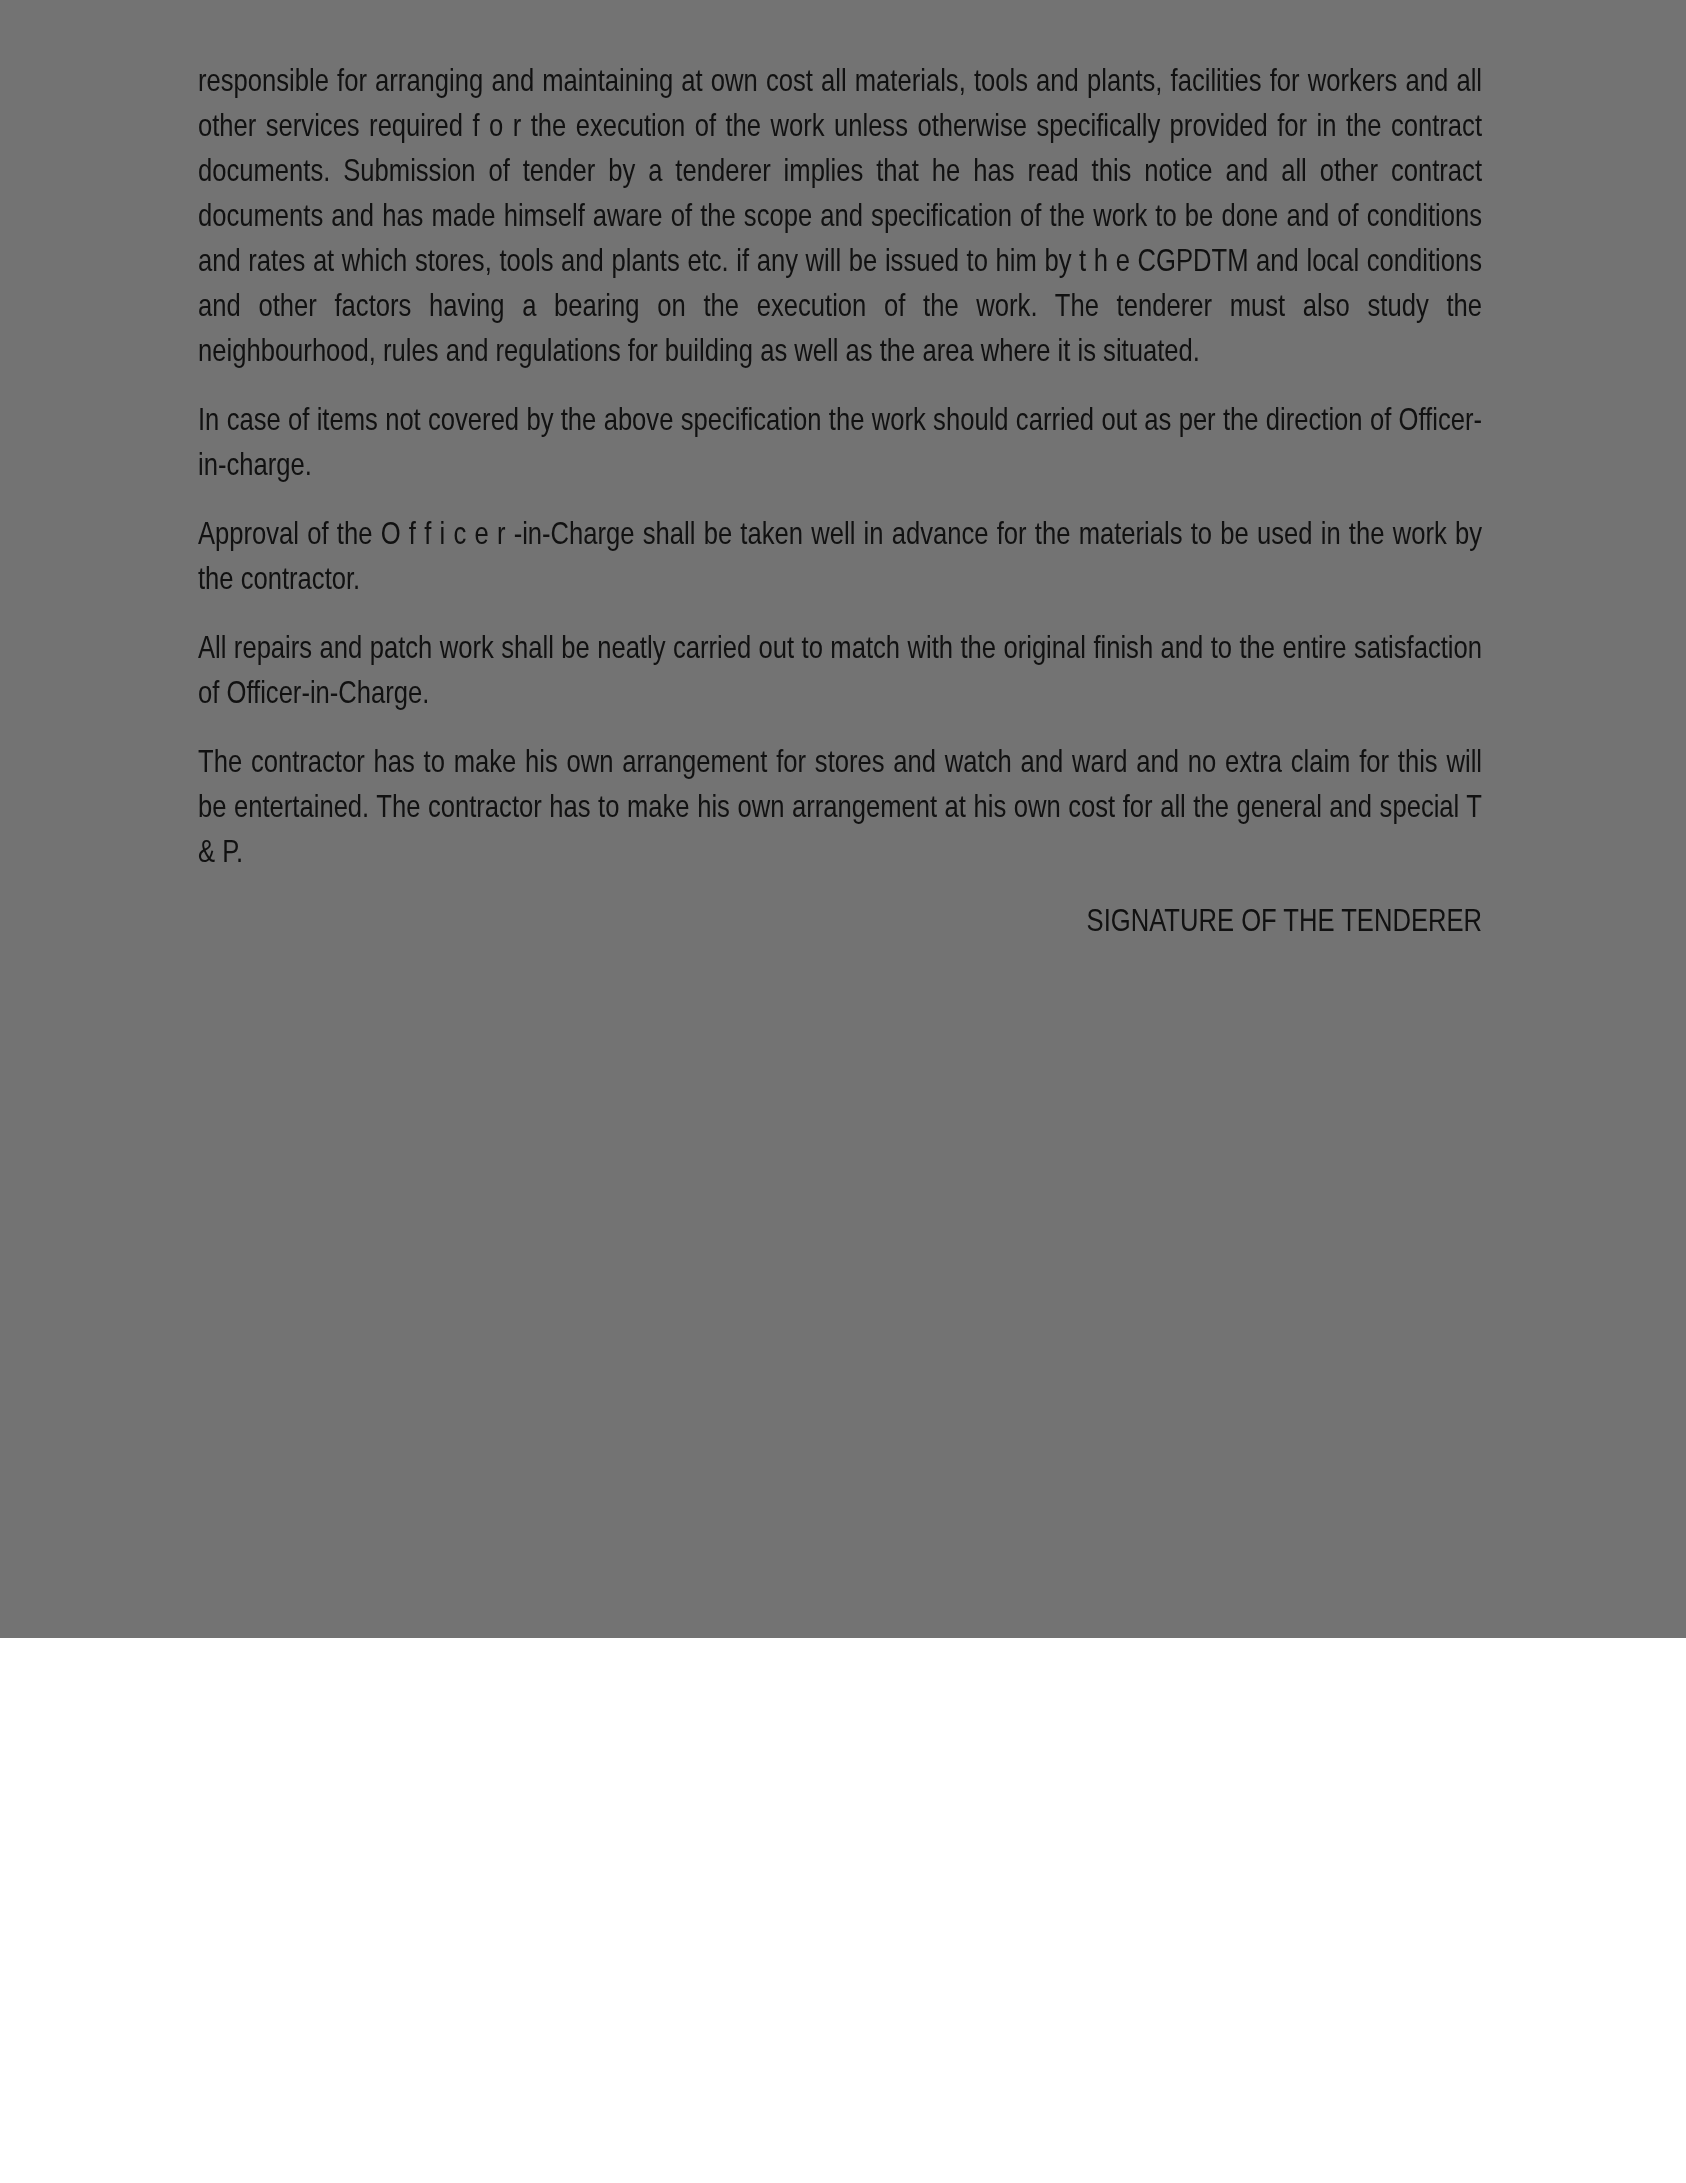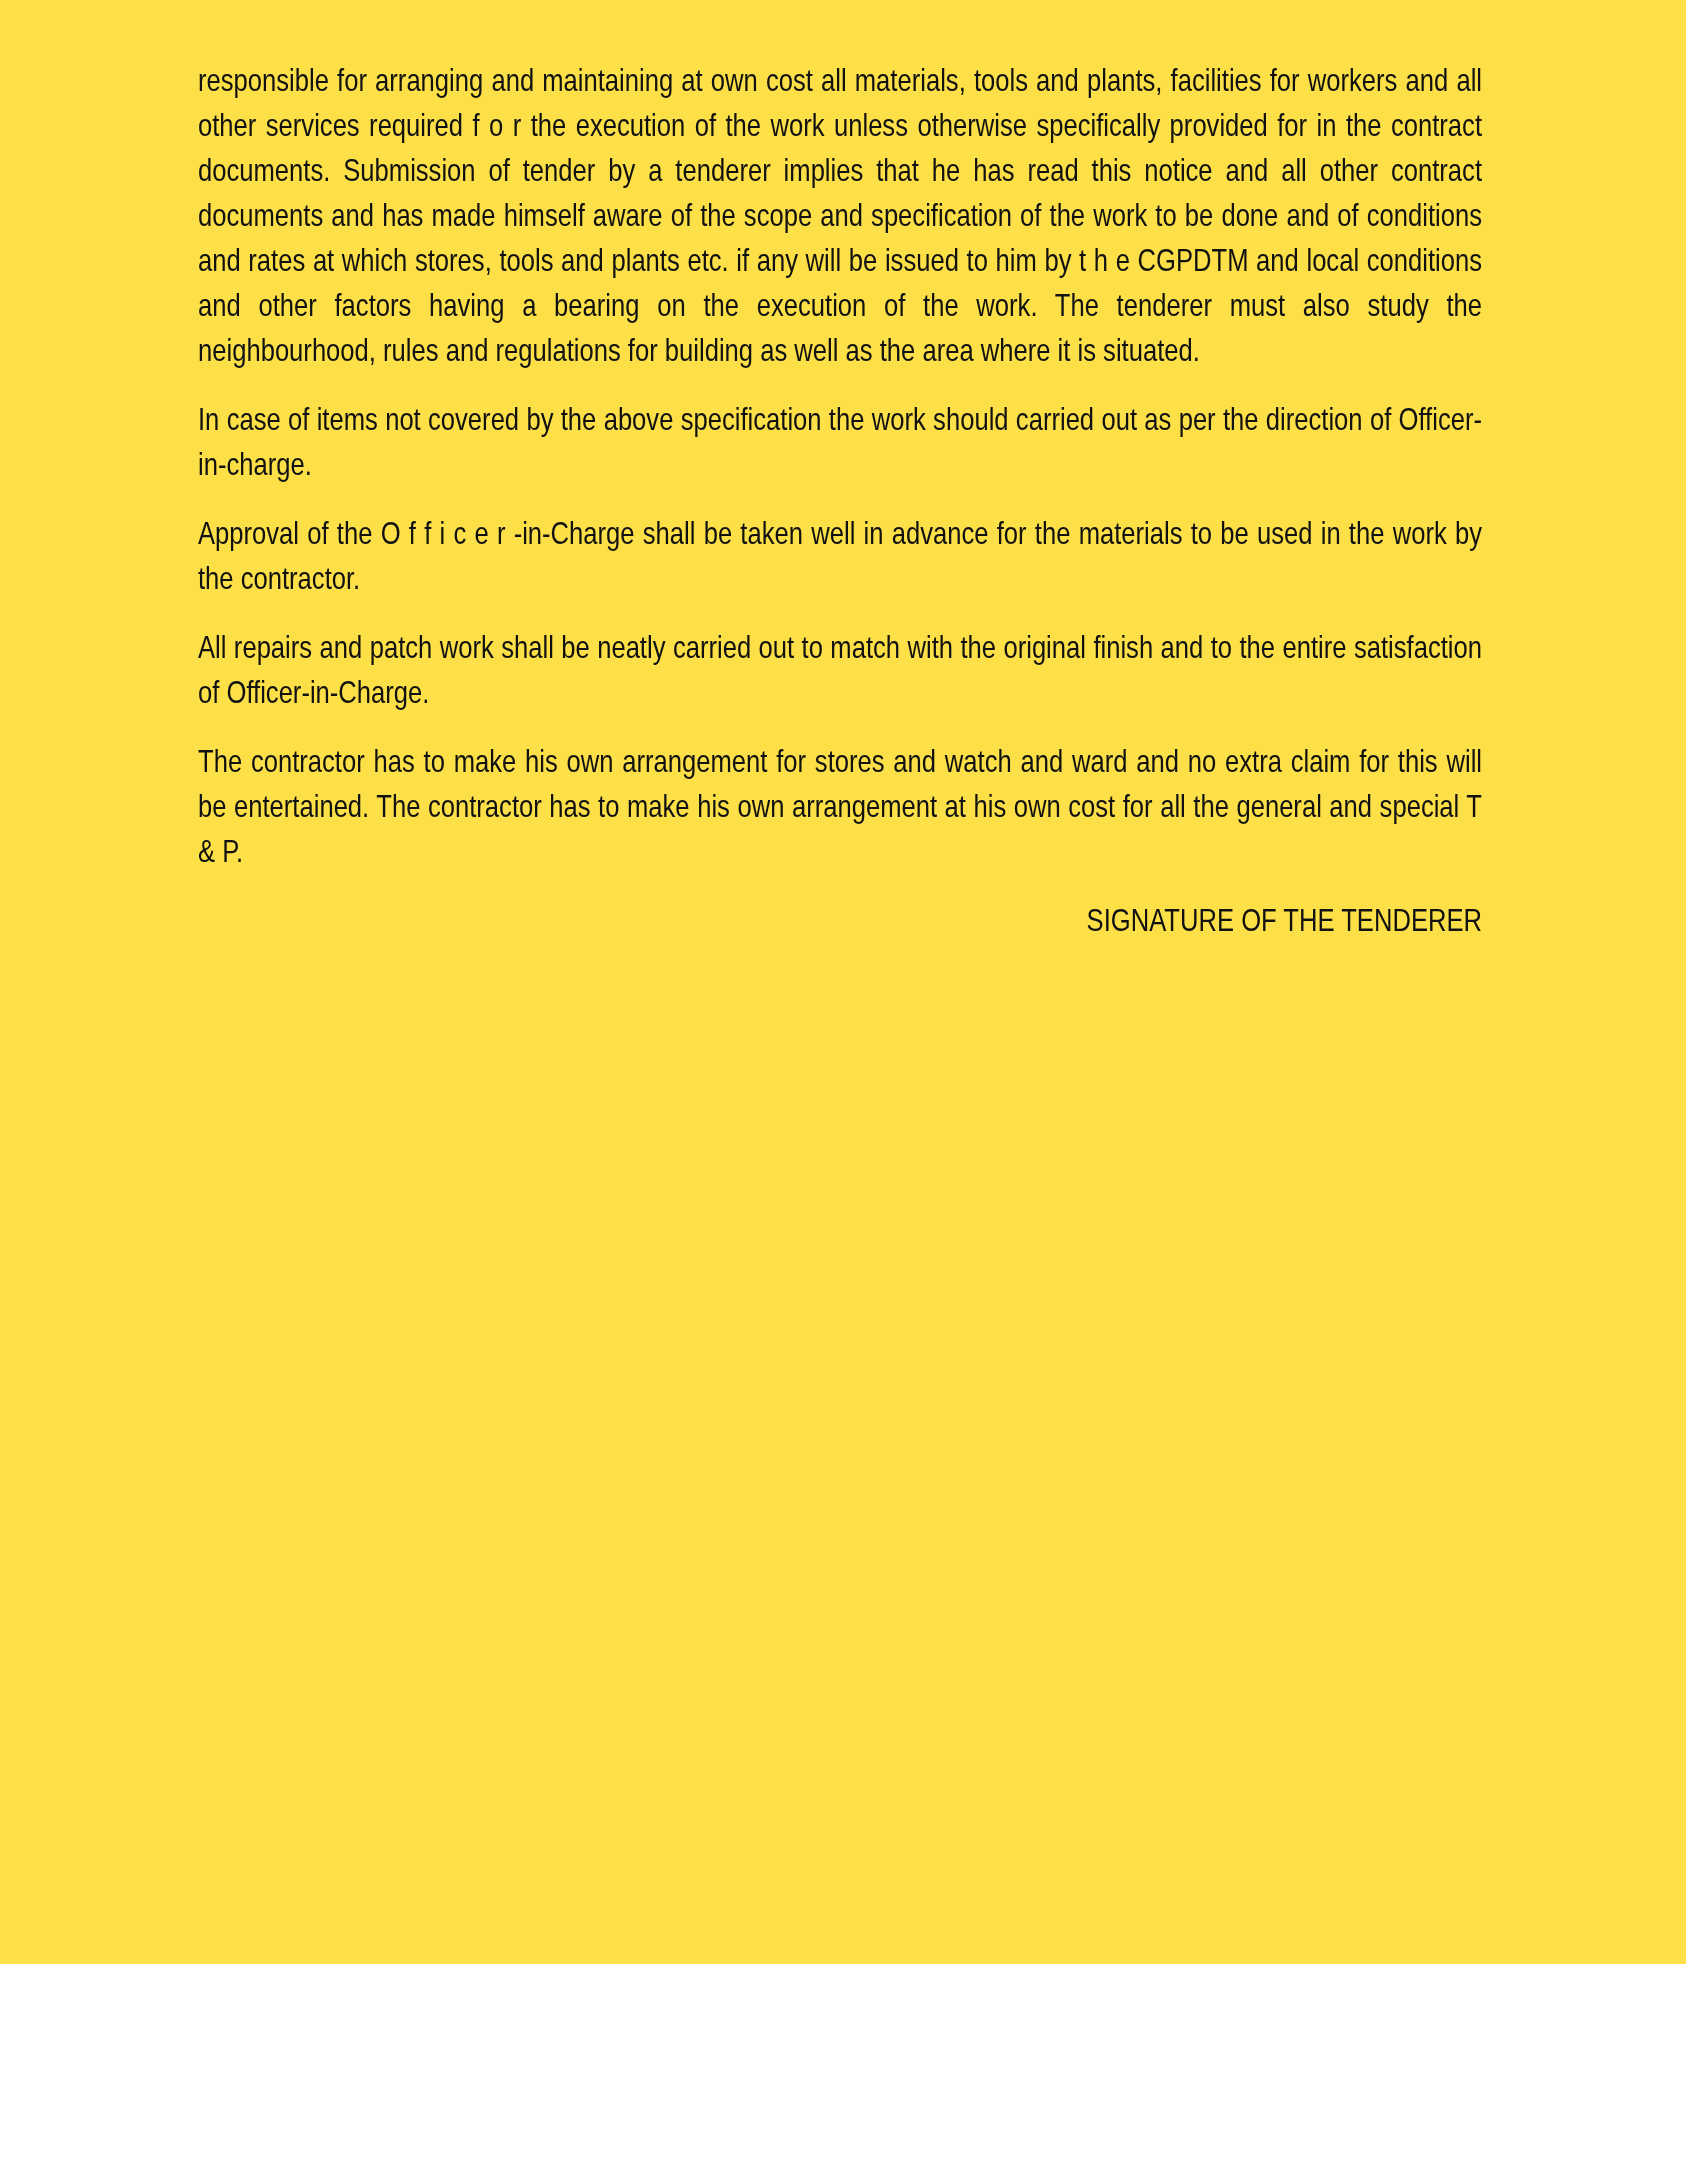--- a/index.html
+++ b/index.html
@@ -3,22 +3,22 @@
 <meta charset="utf-8">
 <style>
   html, body {
     margin: 0;
     padding: 0;
     background: #ffffff;
   }
   .page {
     position: relative;
     width: 1687px;
-    height: 1964px;
-    background: #fde047;
+    height: 1638px;
+    background: #737373;
     overflow: hidden;
     font-family: "Liberation Sans", sans-serif;
     color: #111111;
   }
   
   .content {
     position: absolute;
     left: 198px;
     top: 58px;
     width: 1605px;

